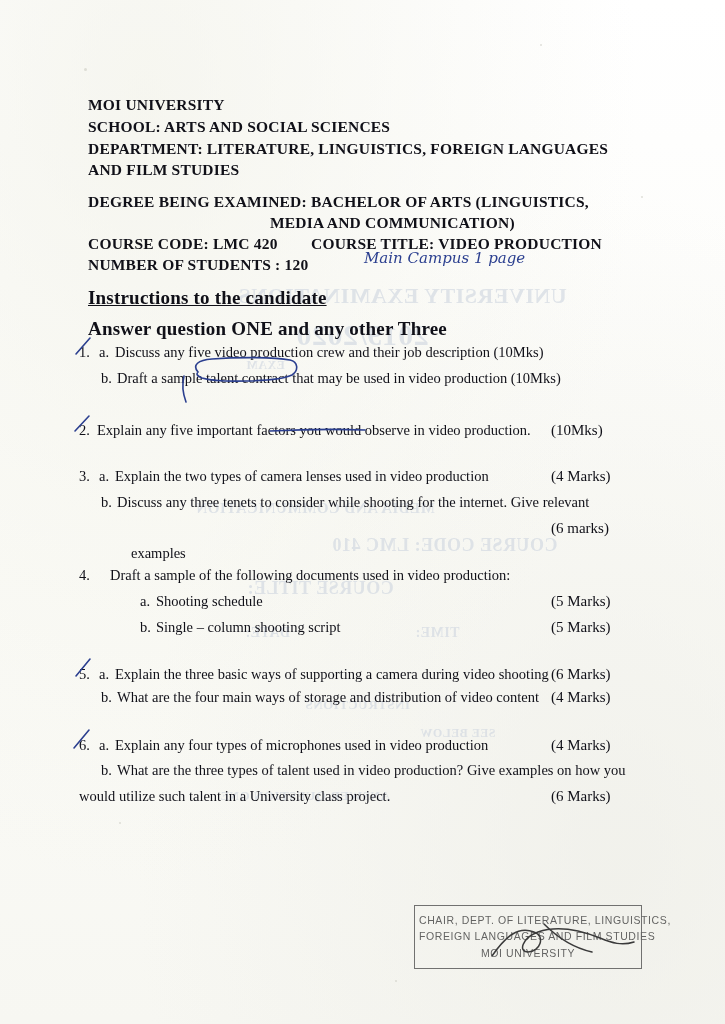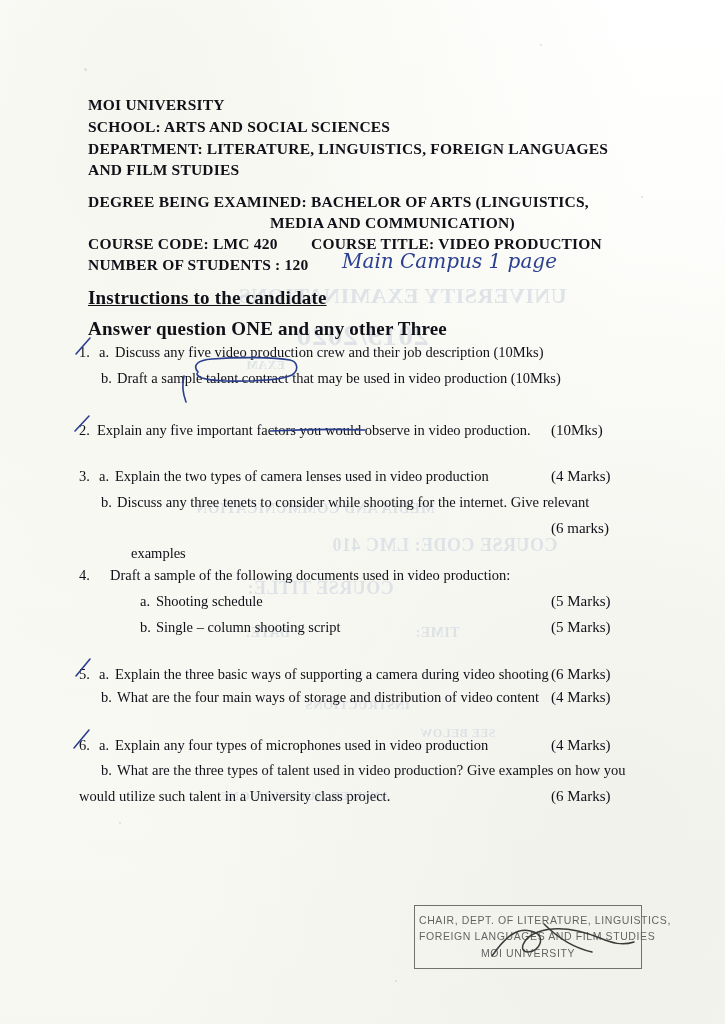--- a/index.html
+++ b/index.html
@@ -189,21 +189,21 @@
     <div class="blk marks" style="left:551px;top:737px;">(4 Marks)</div>
 
     <div class="blk q" style="left:101px;top:762px;">b.</div>
     <div class="blk q" style="left:79px;top:788px;">would utilize such talent in a University class project.</div>
 
     <div class="blk q" style="left:117px;top:762px;">What are the three types of talent used in video production? Give examples on how you</div>
     <div class="blk marks" style="left:551px;top:788px;">(6 Marks)</div>
 
   </div>
 
-  <div class="hand" style="left:342px;top:249px;font-size:20px;">Main Campus   1 page</div>
+  <div class="hand" style="left:364px;top:249px;font-size:15px;">Main Campus   1 page</div>
 
   <svg class="penline" style="left:70px;top:336px;width:640px;height:470px;" viewBox="0 0 640 470">
     <g stroke="#2b3f8f" fill="none" stroke-width="1.6" stroke-linecap="round">
 
       <path d="M6,18 L20,2"></path>
 
       <path d="M128,36 C122,29 128,24 142,23 C168,21 205,21 220,24 C228,26 229,34 222,39 C208,46 148,47 132,42 C127,40 126,38 128,36 Z"></path>
 
       <path d="M114,40 C112,48 113,58 116,66"></path>
 

